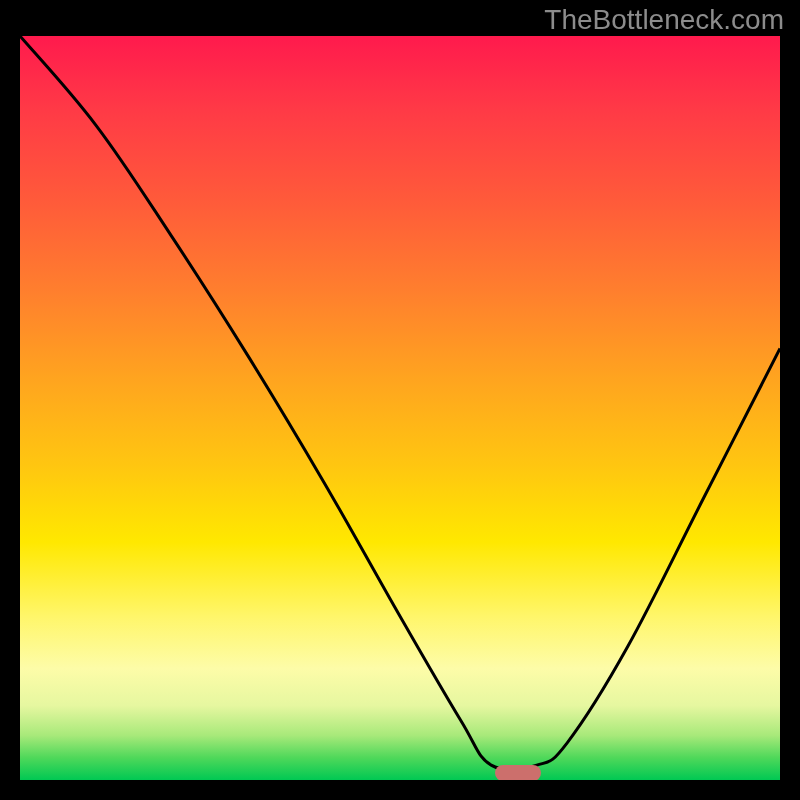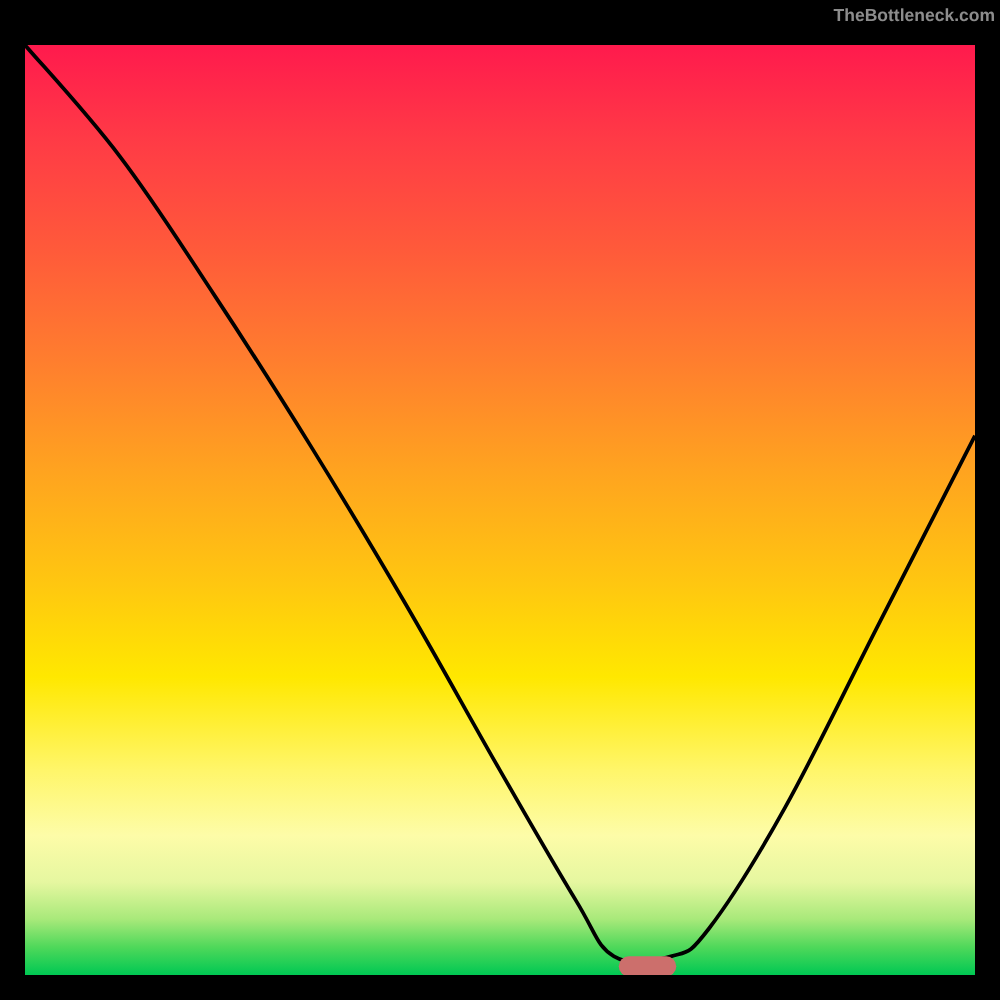--- a/index.html
+++ b/index.html
@@ -44,25 +44,25 @@
     position: absolute;
     left: 0;
     top: 0;
     width: 760px;
     height: 744px;
     pointer-events: none;
   }
   .watermark {
     position: absolute;
     top: 4px;
-    right: 4px;
+    right: 16px;
     color: #8c8c8c;
     font-family: Verdana, Geneva, Tahoma, sans-serif;
-    font-size: 14px;
-    font-weight: 700;
+    font-size: 28px;
+    font-weight: 400;
     letter-spacing: 0px;
     user-select: none;
   }
   .marker {
     position: absolute;
     border-radius: 9px;
     background: #cc6f6c;
   }
 </style>
 </head>

